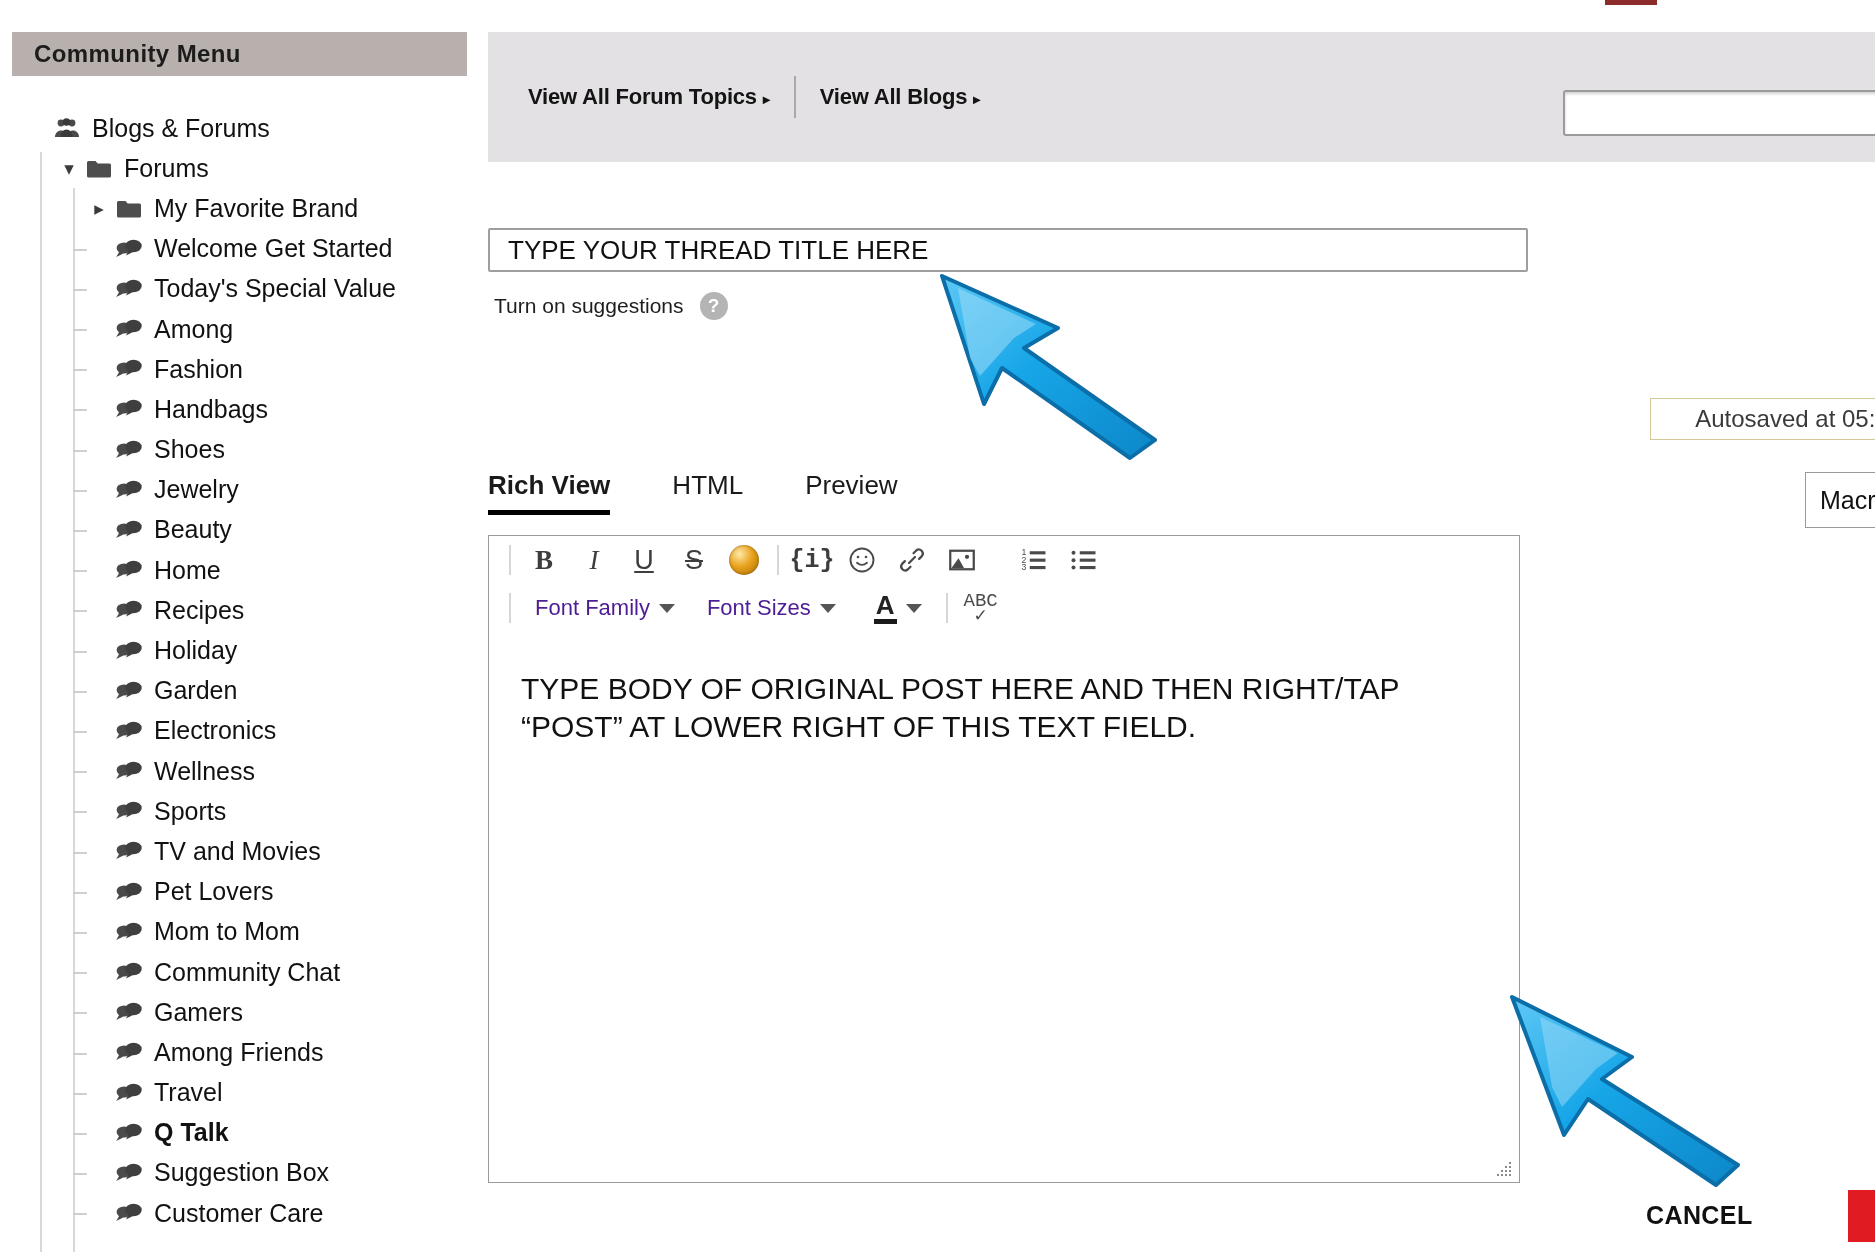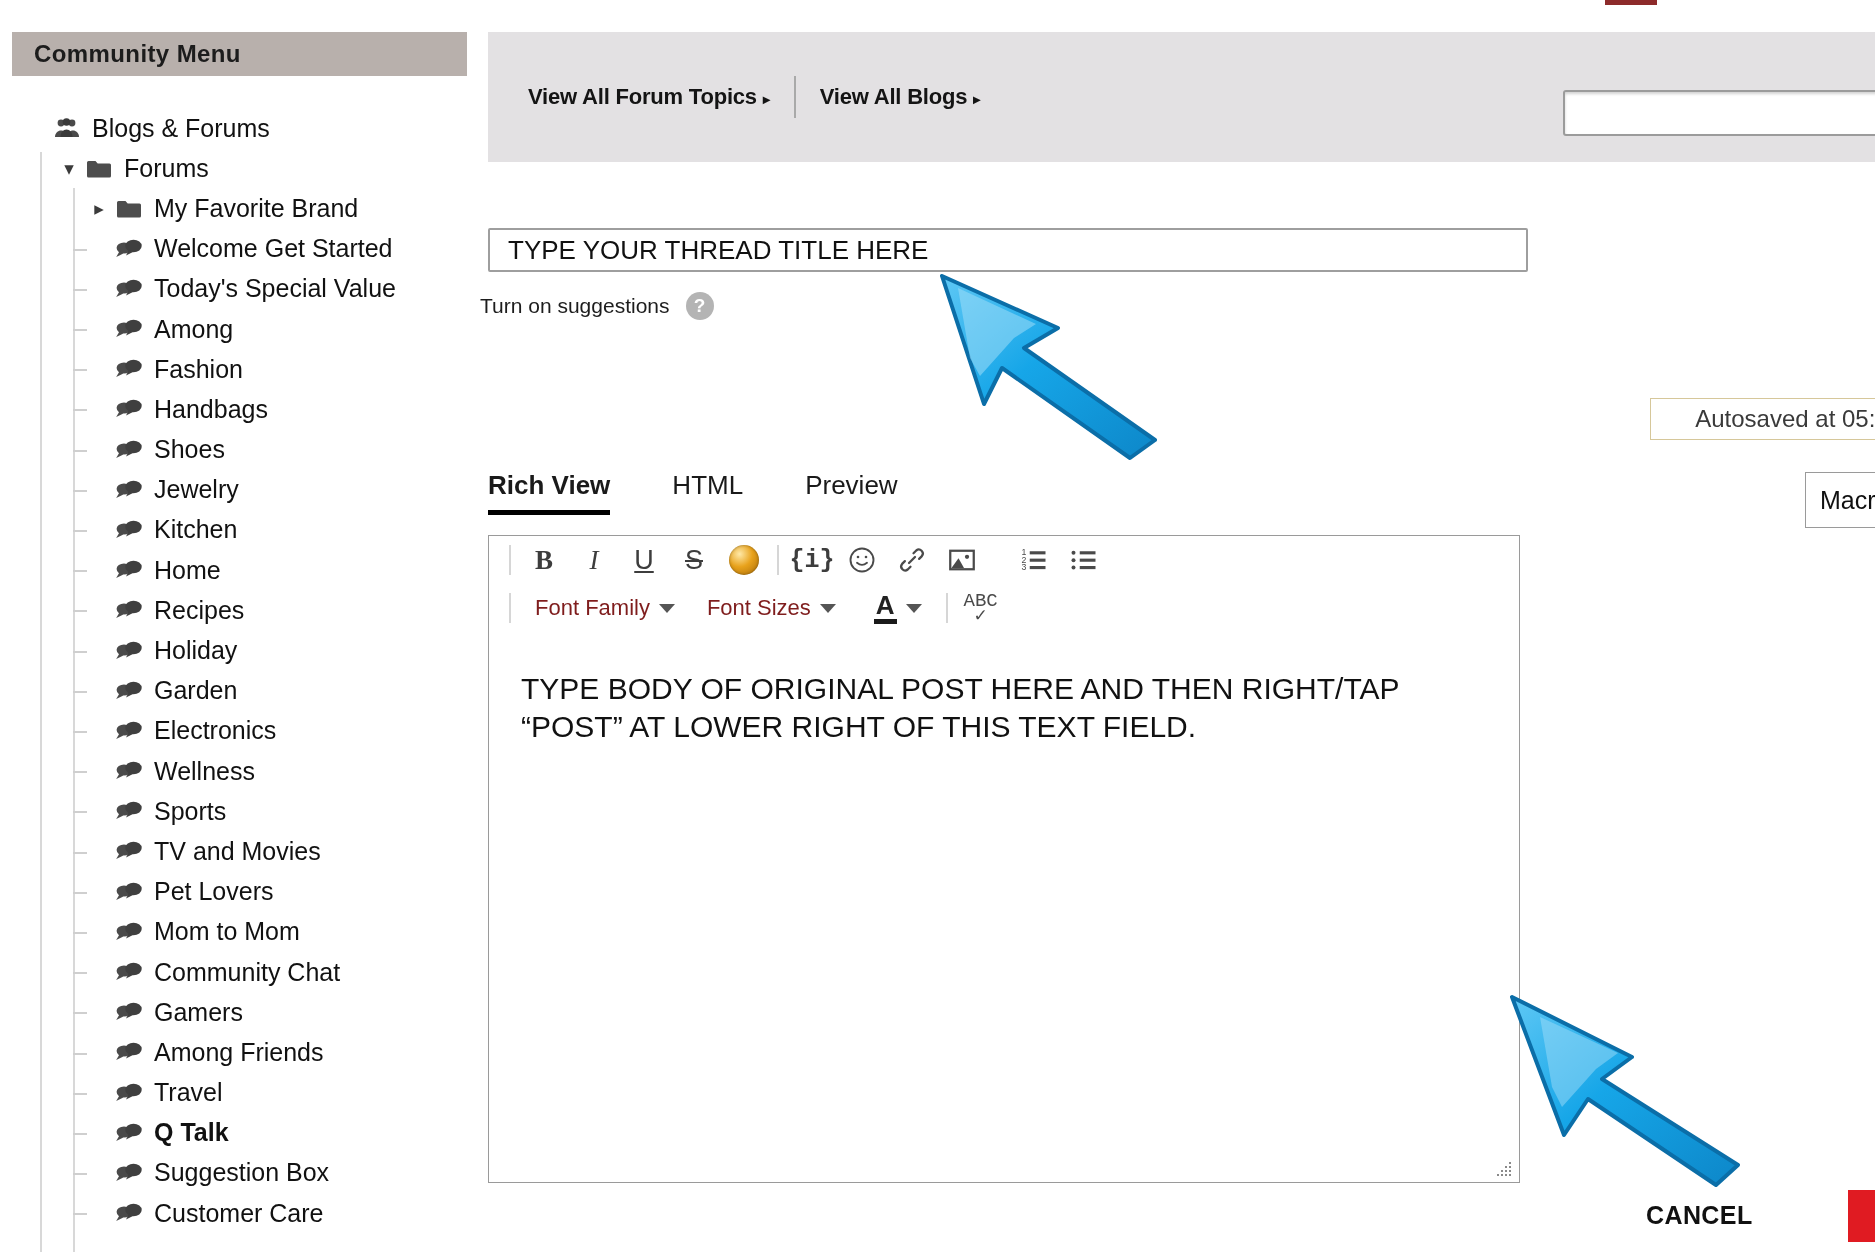--- a/index.html
+++ b/index.html
@@ -100,21 +100,21 @@
   .title-input {
     position: absolute; left: 18px; top: 228px;
     width: 1040px; height: 44px;
     border: 2px solid #9e9e9e; border-radius: 2px;
     background: #fff;
     font-size: 26px; color: #111; padding: 0 18px;
     font-family: "Liberation Sans", sans-serif;
   }
 
   .suggestions-row {
-    position: absolute; left: 10px; top: 292px;
+    position: absolute; left: 24px; top: 292px;
     display: flex; align-items: center; gap: 16px;
   }
   .suggestions-label { font-size: 21px; color: #1d1d1d; }
   .help-icon {
     width: 28px; height: 28px; border-radius: 50%;
     background: #b4b4b4; color: #fff;
     font-size: 19px; font-weight: bold;
     display: flex; align-items: center; justify-content: center;
     cursor: pointer;
   }
@@ -165,21 +165,21 @@
   .tb-b { font-size: 27px; font-weight: bold; font-family: "Liberation Serif", serif; }
   .tb-i { font-size: 27px; font-style: italic; font-family: "Liberation Serif", serif; }
   .tb-u { font-size: 27px; text-decoration: underline; font-family: "Liberation Sans", sans-serif; }
   .tb-s { font-size: 27px; text-decoration: line-through; font-family: "Liberation Sans", sans-serif; }
   .tb-code { font-size: 25px; font-weight: bold; font-family: "Liberation Mono", monospace; }
   .tb-gold {
     width: 30px; height: 30px; border-radius: 50%;
     background: radial-gradient(circle at 35% 30%, #ffe9a8, #e8a21c 45%, #a96b06);
     box-shadow: inset 0 0 3px rgba(0,0,0,.4);
   }
-  .tb-dd-label { font-size: 22px; color: #7f1d1d; white-space: nowrap; }
+  .tb-dd-label { font-size: 22px; color: #4c1d95; white-space: nowrap; }
   .tb-caret {
     width: 0; height: 0; margin-left: 9px;
     border-left: 8px solid transparent; border-right: 8px solid transparent;
     border-top: 9px solid #555;
   }
   .tb-dd { display: flex; align-items: center; cursor: pointer; padding: 0 16px; height: 42px; }
   .tb-colorA {
     font-size: 26px; font-weight: bold; color: #222;
     border-bottom: 5px solid #1a1a1a; line-height: 1.05; padding: 0 2px;
   }
@@ -347,21 +347,21 @@
         <div class="node lvl2">
           <span class="dash"></span>
           <span class="icon-bubble">
             <svg width="28" height="22" viewBox="0 0 28 22">
               <ellipse cx="9" cy="10" rx="7.4" ry="5.6" fill="#4a4a4a"></ellipse>
               <path d="M4.4 13.6 L1.2 19 L8.4 15.6 Z" fill="#4a4a4a"></path>
               <ellipse cx="18.5" cy="8" rx="8.2" ry="6.2" fill="#3f3f3f"></ellipse>
               <path d="M14 11.8 L11 17.6 L18 13.9 Z" fill="#3f3f3f"></path>
             </svg>
           </span>
-          <span class="node-label">Kitchen</span>
+          <span class="node-label">Beauty</span>
         </div>
         <div class="node lvl2">
           <span class="dash"></span>
           <span class="icon-bubble">
             <svg width="28" height="22" viewBox="0 0 28 22">
               <ellipse cx="9" cy="10" rx="7.4" ry="5.6" fill="#4a4a4a"></ellipse>
               <path d="M4.4 13.6 L1.2 19 L8.4 15.6 Z" fill="#4a4a4a"></path>
               <ellipse cx="18.5" cy="8" rx="8.2" ry="6.2" fill="#3f3f3f"></ellipse>
               <path d="M14 11.8 L11 17.6 L18 13.9 Z" fill="#3f3f3f"></path>
             </svg>

